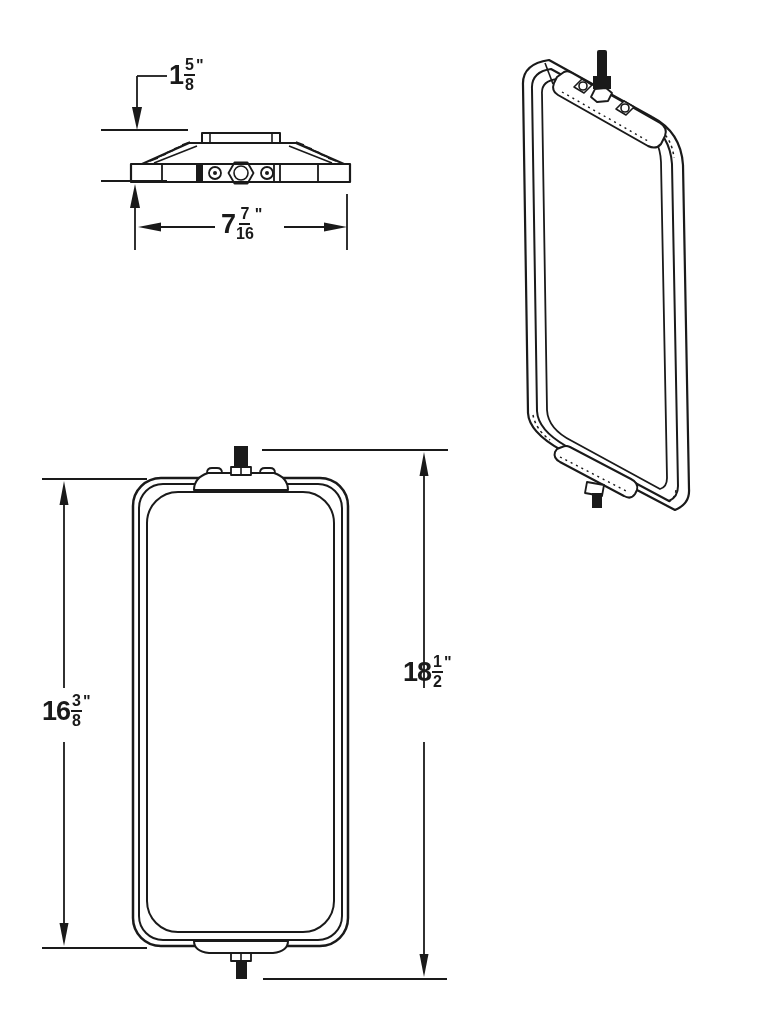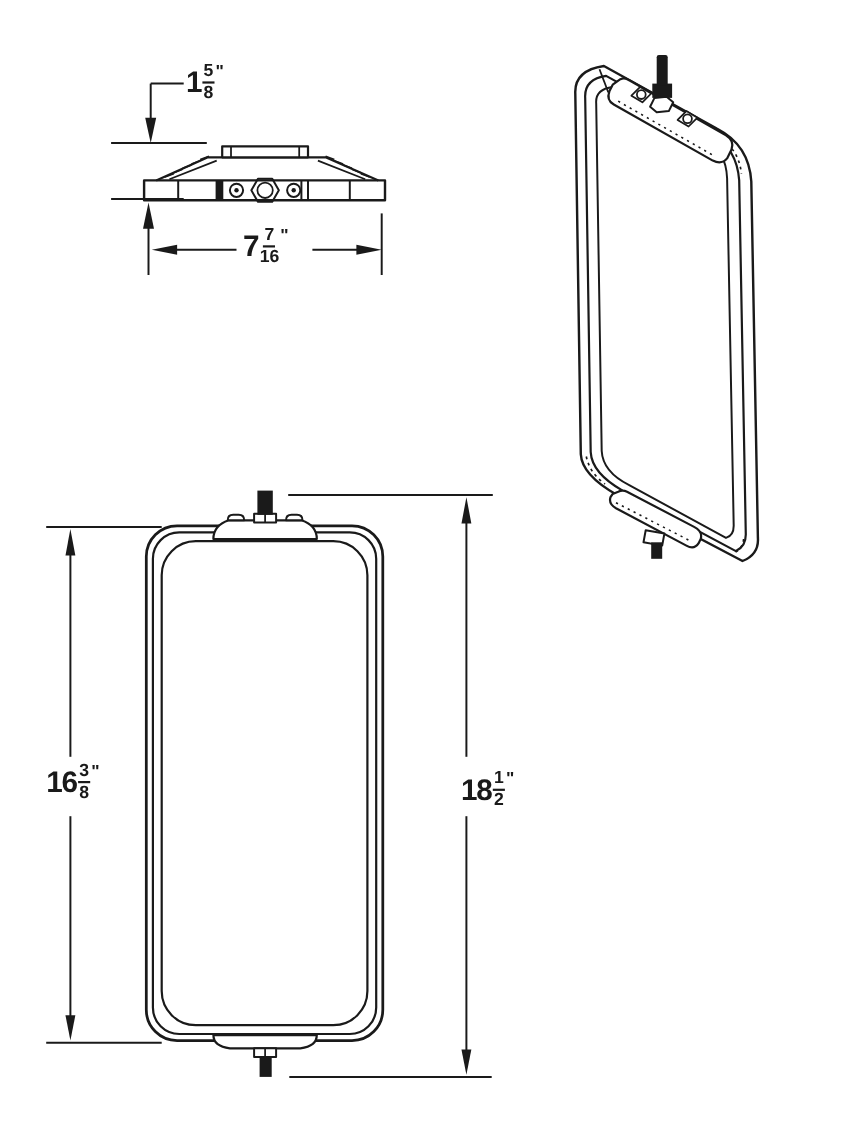--- a/index.html
+++ b/index.html
@@ -192,21 +192,21 @@
 
   <div class="dim-label" style="left:42px; top:693px;">
     <span class="whole">16</span>
     <span class="frac">
       <span class="num">3</span>
       <span class="den">8</span>
     </span>
     <span class="unit">"</span>
   </div>
 
-  <div class="dim-label" style="left:403px; top:700px;margin-left:16px;">
+  <div class="dim-label" style="left:403px; top:654px;">
     <span class="whole">18</span>
     <span class="frac">
       <span class="num">1</span>
       <span class="den">2</span>
     </span>
     <span class="unit">"</span>
   </div>
 
 </div>
 

